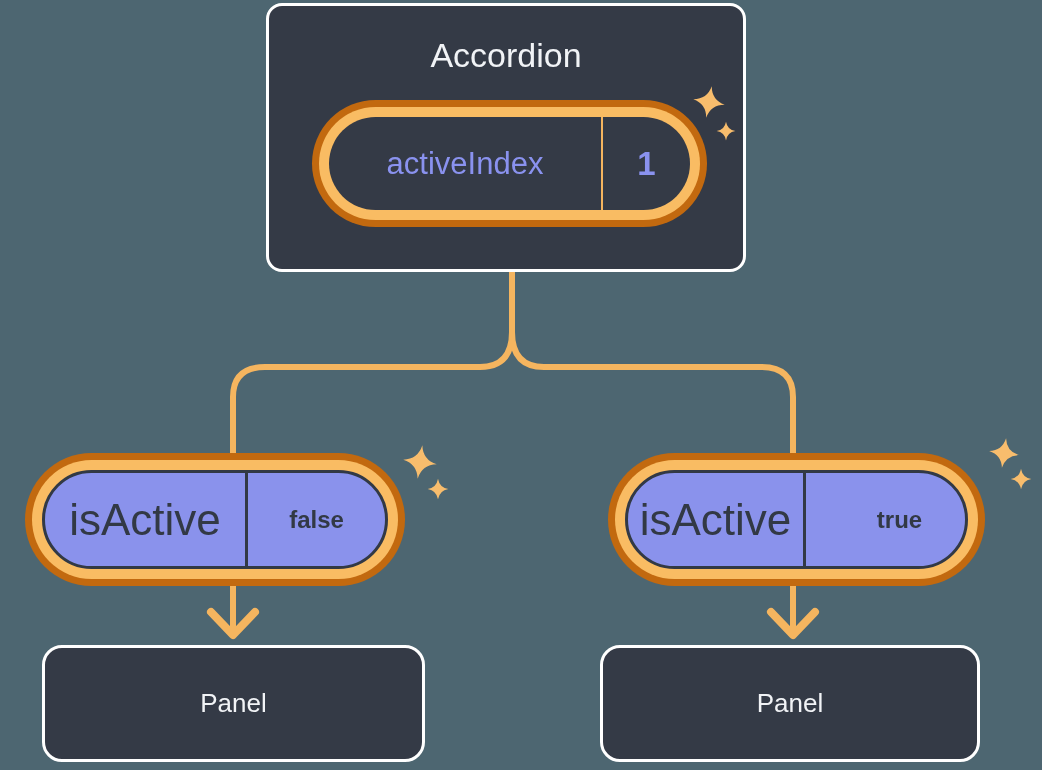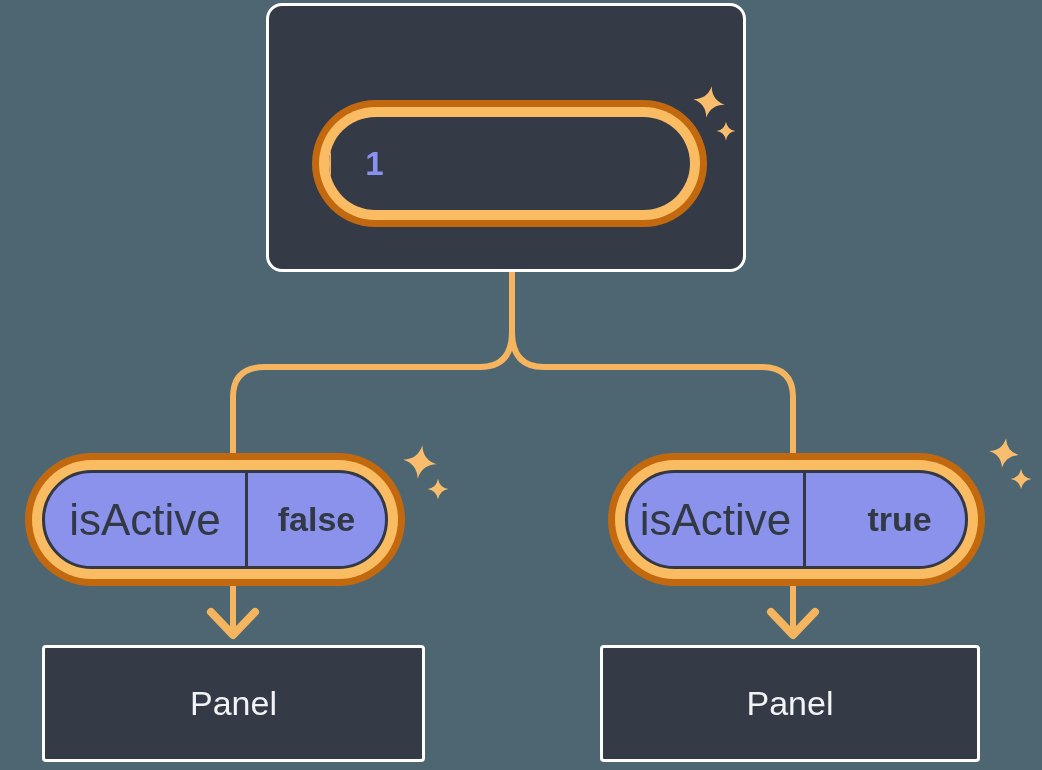--- a/index.html
+++ b/index.html
@@ -22,25 +22,25 @@
   }
   .accordion-box { left: 266px; top: 3px; width: 480px; height: 269px; border-radius: 16px; }
   .node-title {
     margin-top: 30px;
     text-align: center;
     font-size: 34px;
     font-weight: 500;
     color: var(--light-text, #f1f3f6);
   }
   .panel-box {
-    border-radius: 4px;
+    border-radius: 20px;
     display: flex;
     align-items: center;
     justify-content: center;
-    font-size: 34px;
+    font-size: 26px;
     font-weight: 500;
     color: var(--light-text, #f1f3f6);
   }
   .panel-left  { left: 42px;  top: 645px; width: 383px; height: 117px; }
   .panel-right { left: 600px; top: 645px; width: 380px; height: 117px; }
 
   
   .pill-ring-dark {
     position: absolute;
     background: var(--ring-dark, #c2690f);
@@ -83,21 +83,21 @@
     justify-content: center;
   }
   .state-pill { left: 43px; top: 94px; width: 395px; height: 127px; }
   .state-pill .cell-name  { flex: 1; font-size: 31px; color: var(--state-text, #8a92ef); }
   .state-pill .cell-value { width: 87px; font-size: 33px; font-weight: 700; color: var(--state-text, #8a92ef); }
   .state-pill .divider { width: 2px; background: var(--line, #f5b55f); }
 
   .prop-pill-left  { left: 25px;  top: 453px; width: 380px; height: 133px; }
   .prop-pill-right { left: 608px; top: 453px; width: 377px; height: 133px; }
   .prop-core .cell-name  { flex: 1; font-size: 44px; color: var(--dark-text, #323945); }
-  .prop-core .cell-value { font-size: 34px; font-weight: 700; color: var(--dark-text, #323945); }
+  .prop-core .cell-value { font-size: 24px; font-weight: 700; color: var(--dark-text, #323945); }
   .prop-pill-left  .cell-value { width: 137px; }
   .prop-pill-right .cell-value { width: 131px; margin-left: 28px; }
   .prop-core .divider { width: 3px; background: var(--dark-text, #323945); }
 
   
   .sparkle { position: absolute; }
   .sparkle path { fill: var(--sparkle, #f8bd6d); }
 </style>
 </head>
 <body>
@@ -109,23 +109,25 @@
       <path d="M 512 271 L 512 332 Q 512 367 480 367 L 265 367 Q 233 367 233 397 L 233 630"></path>
       <path d="M 512 271 L 512 332 Q 512 367 544 367 L 761 367 Q 793 367 793 397 L 793 630"></path>
     </g>
     <g fill="none" stroke="var(--line, #f5b55f)" stroke-width="8" stroke-linecap="round" stroke-linejoin="round">
       <path d="M 211 612 L 233 635 L 255 612"></path>
       <path d="M 771 612 L 793 635 L 815 612"></path>
     </g>
   </svg>
 
   <div class="node-box accordion-box">
+    <div class="node-title">Accordion</div>
     <div class="pill-ring-dark state-pill">
       <div class="pill-ring-light">
         <div class="state-core">
+          <div class="cell cell-name">activeIndex</div>
           <div class="divider"></div>
           <div class="cell cell-value">1</div>
         </div>
       </div>
     </div>
   </div>
 
   <svg class="sparkle" style="left:692px;top:85px;transform:rotate(10deg)" width="34" height="34" viewBox="-16 -16 32 32">
     <path d="M0,-15 Q2.2,-2.2 15,0 Q2.2,2.2 0,15 Q-2.2,2.2 -15,0 Q-2.2,-2.2 0,-15 Z"></path>
   </svg>

